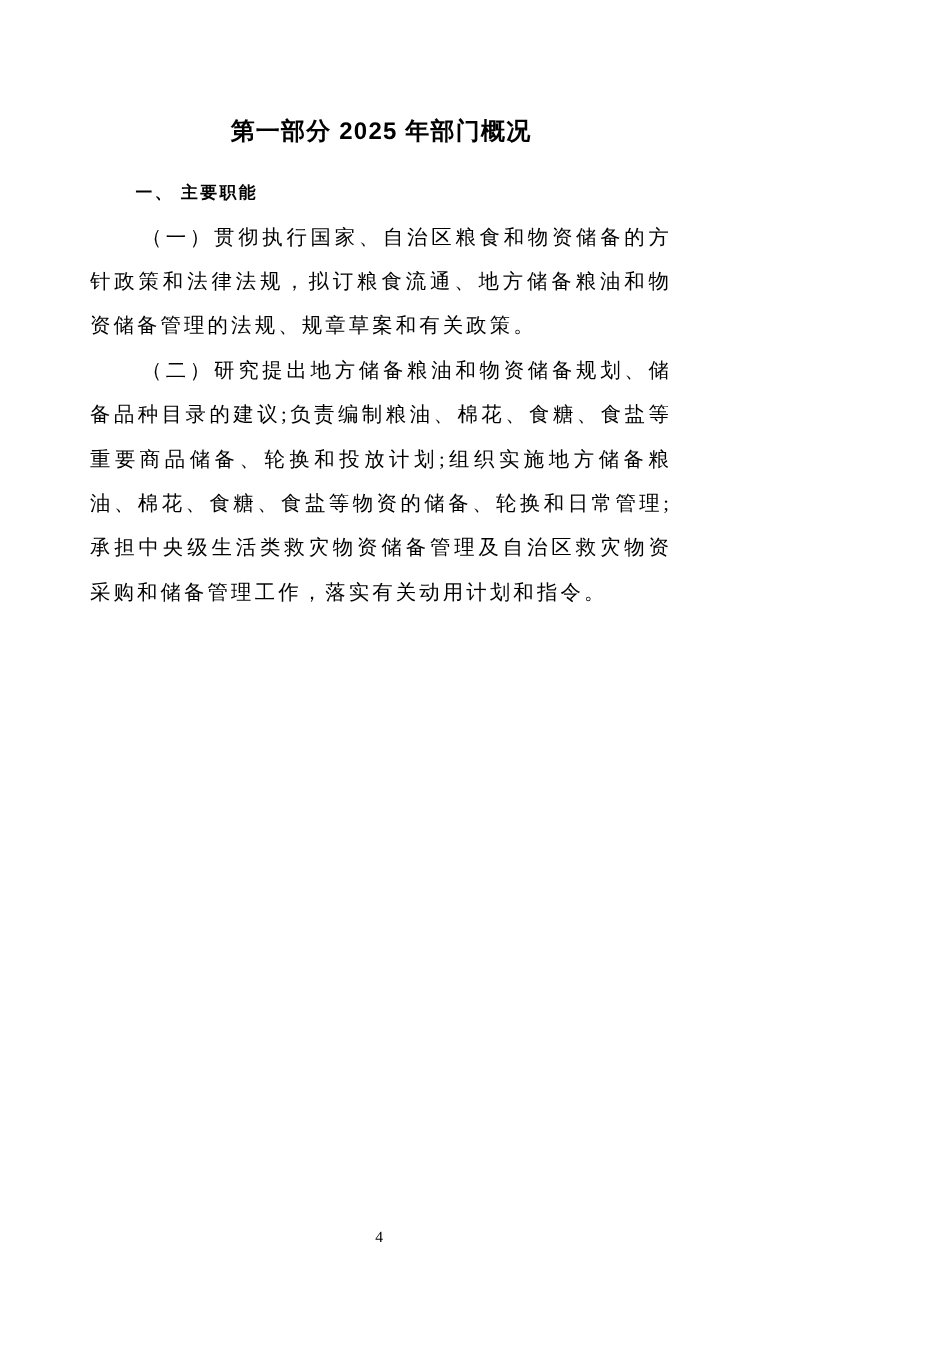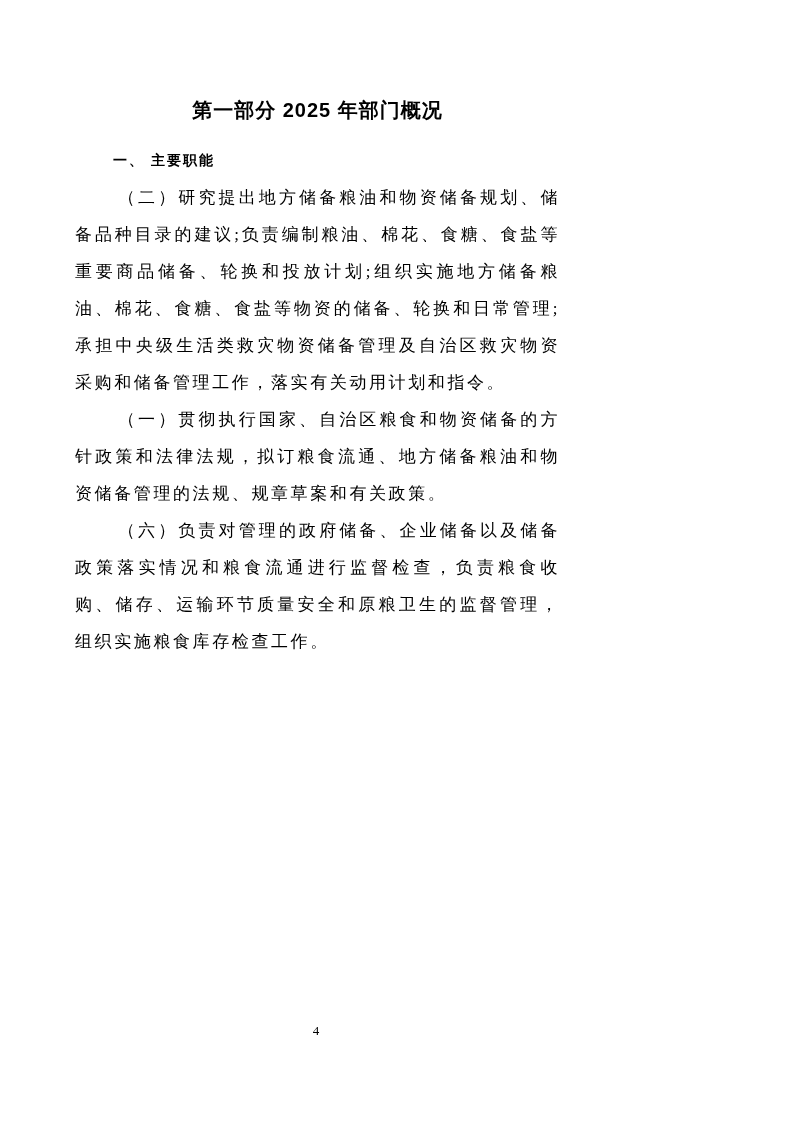--- a/index.html
+++ b/index.html
@@ -64,19 +64,18 @@
   }
 </style>
 </head>
 <body>
 
 <div class="page">
   <div class="content">
     <h1 class="doc-title">第一部分 2025 年部门概况</h1>
     <h2 class="section-heading">一、 主要职能</h2>
     <div class="body-text">
+      <p>（一）贯彻执行国家、自治区粮食和物资储备的方针政策和法律法规，拟订粮食流通、地方储备粮油和物资储备管理的法规、规章草案和有关政策。</p>
       <p>（二）研究提出地方储备粮油和物资储备规划、储备品种目录的建议;负责编制粮油、棉花、食糖、食盐等重要商品储备、轮换和投放计划;组织实施地方储备粮油、棉花、食糖、食盐等物资的储备、轮换和日常管理;承担中央级生活类救灾物资储备管理及自治区救灾物资采购和储备管理工作，落实有关动用计划和指令。</p>
-      <p>（一）贯彻执行国家、自治区粮食和物资储备的方针政策和法律法规，拟订粮食流通、地方储备粮油和物资储备管理的法规、规章草案和有关政策。</p>
-      <p>（六）负责对管理的政府储备、企业储备以及储备政策落实情况和粮食流通进行监督检查，负责粮食收购、储存、运输环节质量安全和原粮卫生的监督管理，组织实施粮食库存检查工作。</p>
     </div>
   </div>
   <div class="page-number">4</div>
 </div>
 
 </body></html>

